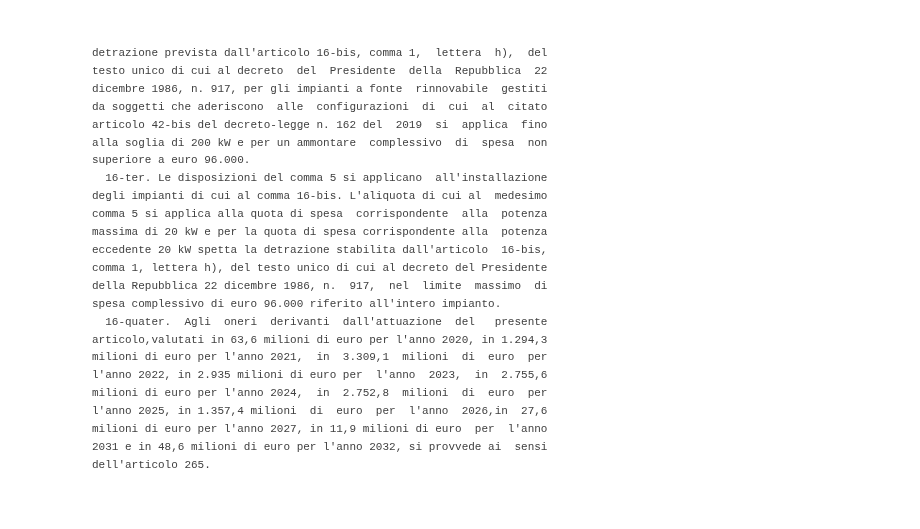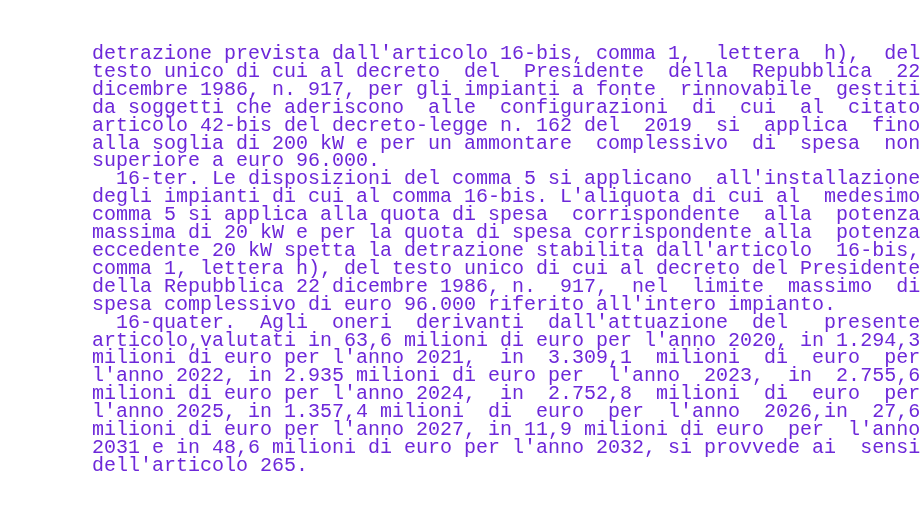--- a/index.html
+++ b/index.html
@@ -14,23 +14,23 @@
     overflow: hidden;
     font-family: "Liberation Mono", "DejaVu Sans Mono", monospace;
   }
   .document-page {
     position: absolute;
     left: 92px;
     top: 45px;
     width: 646px;
   }
   .text-paragraph {
-    font-size: 20px;
+    font-size: 11px;
     line-height: 17.9px;
-    color: #6d28d9;
+    color: #404040;
     white-space: pre;
     margin: 0;
     padding: 0;
     font-weight: 400;
   }
 </style>
 </head>
 <body>
 
 <div class="document-page">

